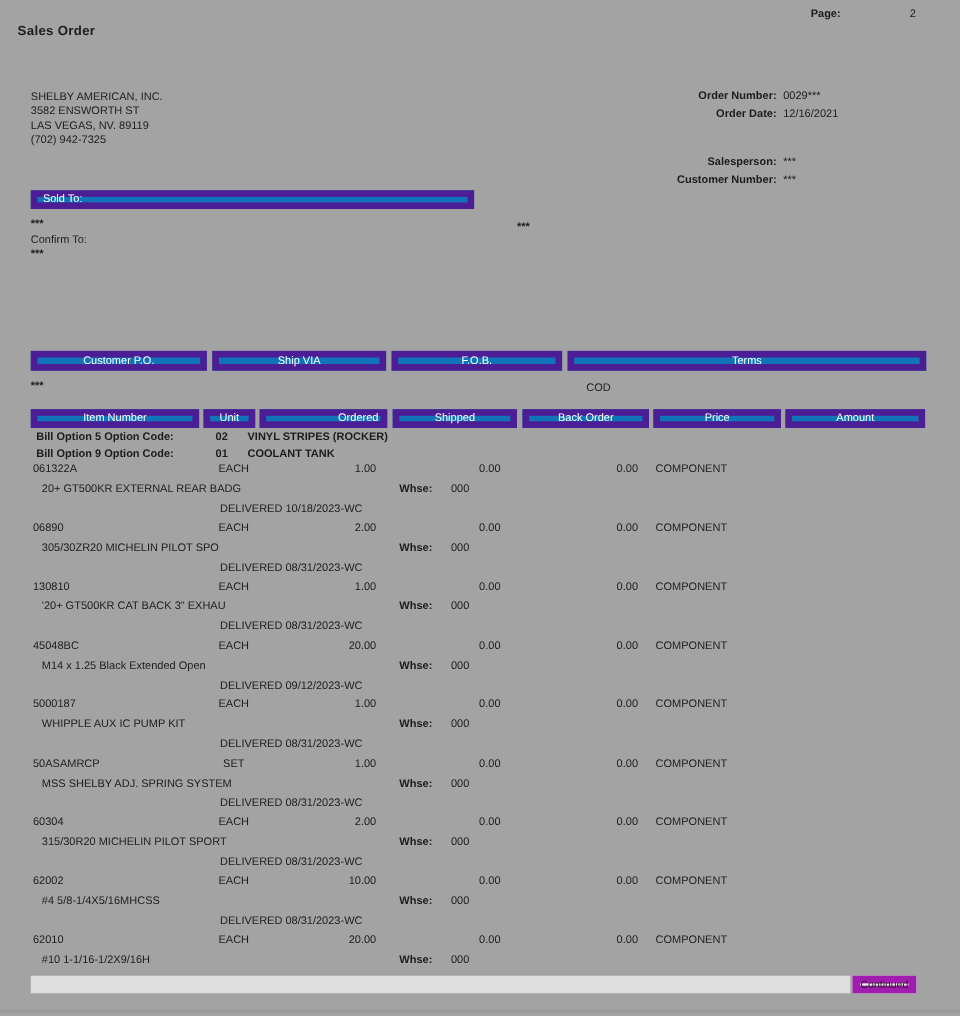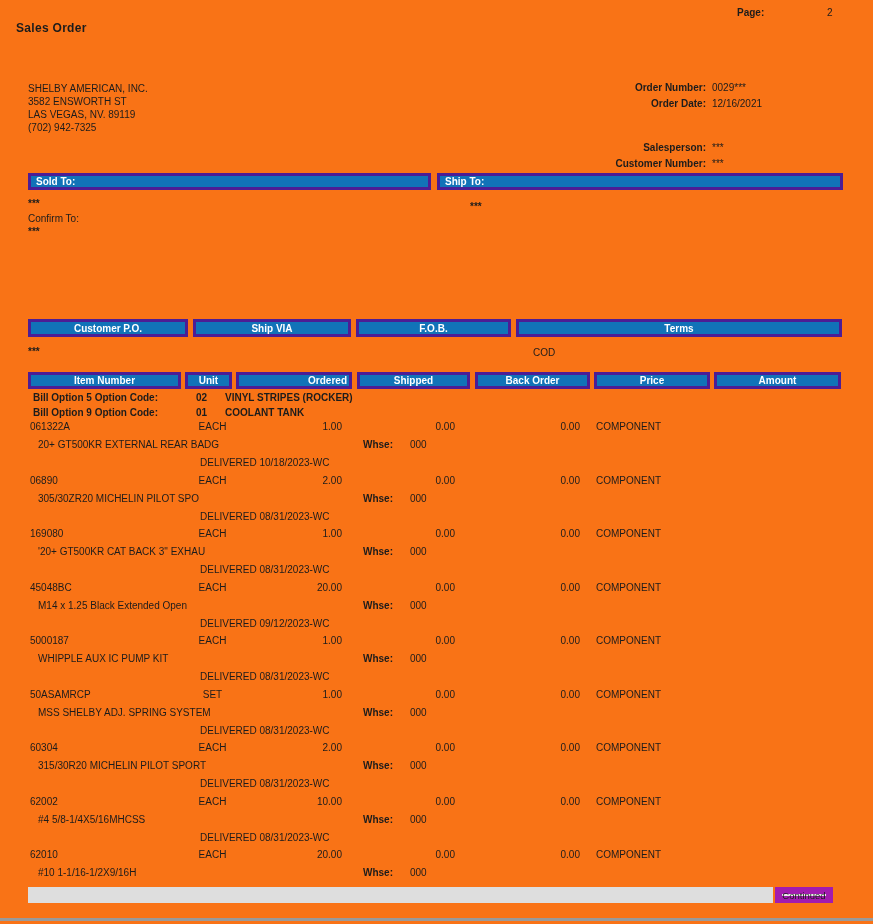--- a/index.html
+++ b/index.html
@@ -1,35 +1,35 @@
 <!DOCTYPE html>
 <html><head>
 <meta charset="utf-8">
 <style>
   html,body{margin:0;padding:0;background:#fff;}
   .page{
-    position:relative;width:873px;height:924px;background:#f97316;
+    position:relative;width:873px;height:924px;background:#a3a3a3;
     font-family:"Liberation Sans","DejaVu Sans",sans-serif;
     color:#1c1c1c;font-size:10px;overflow:hidden;
   }
   .abs{position:absolute;white-space:nowrap;}
   
   .page-label{top:7px;left:737px;font-weight:bold;}
   .page-num{top:7px;left:827px;}
   .doc-title{top:21px;left:16px;width:873px;text-align:left;font-size:12px;font-weight:bold;letter-spacing:.3px;}
   
   .company{top:82px;left:28px;line-height:13px;white-space:pre-line;}
   
   .meta-label{width:200px;text-align:right;font-weight:bold;}
   .meta-val{left:712px;}
   .mrow1{top:82px;} .mrow2{top:98px;} .mrow3{top:142px;} .mrow4{top:158px;}
   .meta-label{left:506px;}
   
   .bluebar{
-    background:#1173b8;border:3px solid #4c1d95;color:#fff;font-weight:bold;
+    background:#1173b8;border:6px solid #4c1d95;color:#fff;font-weight:normal;
     box-sizing:border-box;display:flex;align-items:center;
   }
   .soldto-bar{top:173px;left:28px;width:403px;height:17px;padding-left:5px;}
   .shipto-bar{top:173px;left:437px;width:406px;height:17px;padding-left:5px;}
   .soldto-val{top:198px;left:28px;font-weight:bold;}
   .shipto-val{top:201px;left:470px;font-weight:bold;}
   .confirm-label{top:213px;left:28px;}
   .confirm-val{top:226px;left:28px;font-weight:bold;}
   
   .po-cell{position:absolute;justify-content:center;height:18px;}
@@ -92,21 +92,20 @@
   <div class="abs meta-label mrow1">Order Number:</div>
   <div class="abs meta-val mrow1">0029***</div>
   <div class="abs meta-label mrow2">Order Date:</div>
   <div class="abs meta-val mrow2">12/16/2021</div>
   <div class="abs meta-label mrow3">Salesperson:</div>
   <div class="abs meta-val mrow3">***</div>
   <div class="abs meta-label mrow4">Customer Number:</div>
   <div class="abs meta-val mrow4">***</div>
 
   <div class="abs bluebar soldto-bar">Sold To:</div>
-  <div class="abs bluebar shipto-bar">Ship To:</div>
   <div class="abs soldto-val">***</div>
   <div class="abs shipto-val">***</div>
   <div class="abs confirm-label">Confirm To:</div>
   <div class="abs confirm-val">***</div>
 
   <div class="bluebar po-cell poc0">Customer P.O.</div>
   <div class="bluebar po-cell poc1">Ship VIA</div>
   <div class="bluebar po-cell poc2">F.O.B.</div>
   <div class="bluebar po-cell poc3">Terms</div>
   <div class="abs po-val">***</div>
@@ -166,21 +165,21 @@
         <span class="cell c-whse-label">Whse:</span>
         <span class="cell c-whse">000</span>
       </div>
       <div class="ln l3">
           <span class="cell c-del">DELIVERED 08/31/2023-WC</span>
         </div>
     </div>
 
     <div class="item-row">
       <div class="ln l1">
-        <span class="cell c-item">169080</span>
+        <span class="cell c-item">130810</span>
         <span class="cell c-unit">EACH</span>
         <span class="cell c-ord">1.00</span>
         <span class="cell c-shp">0.00</span>
         <span class="cell c-bo">0.00</span>
         <span class="cell c-price">COMPONENT</span>
       </div>
       <div class="ln l2">
         <span class="cell c-desc">'20+ GT500KR CAT BACK 3" EXHAU</span>
         <span class="cell c-whse-label">Whse:</span>
         <span class="cell c-whse">000</span>

